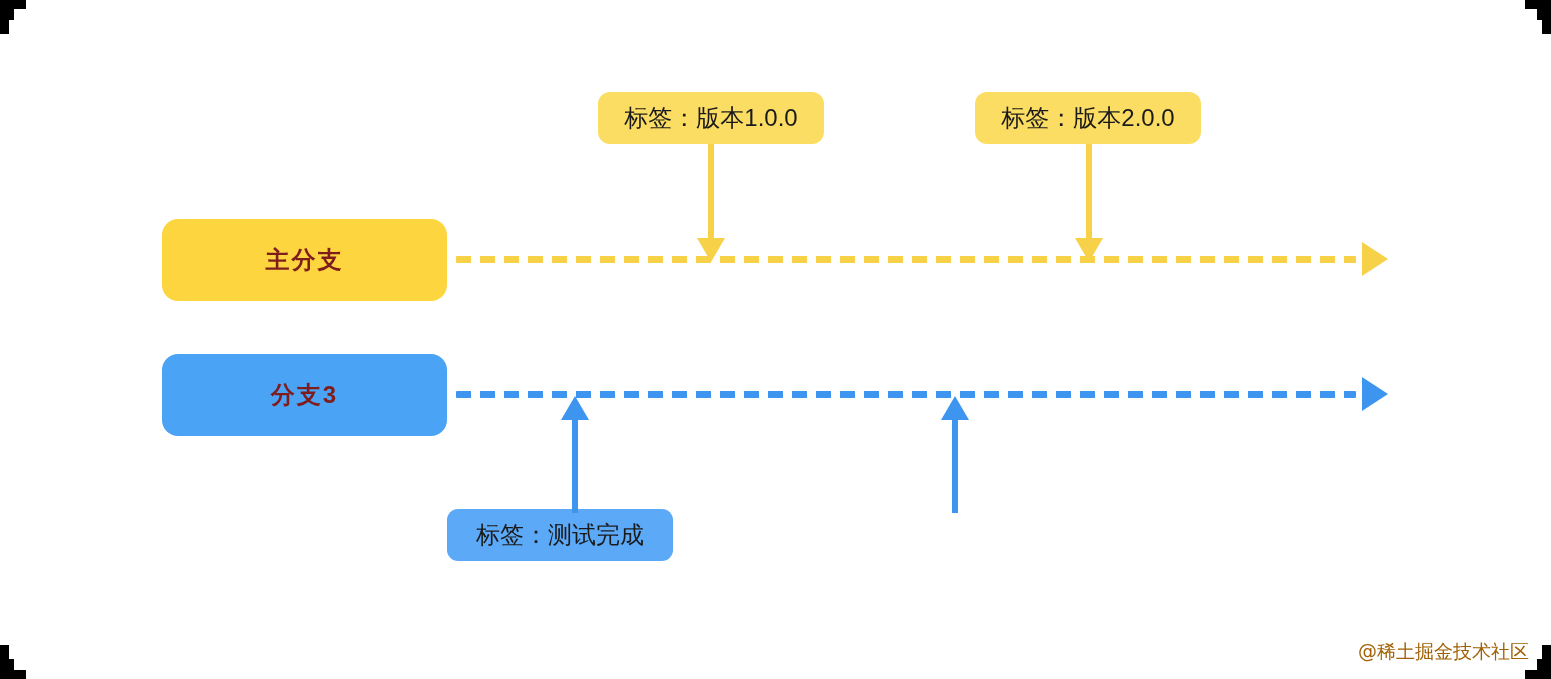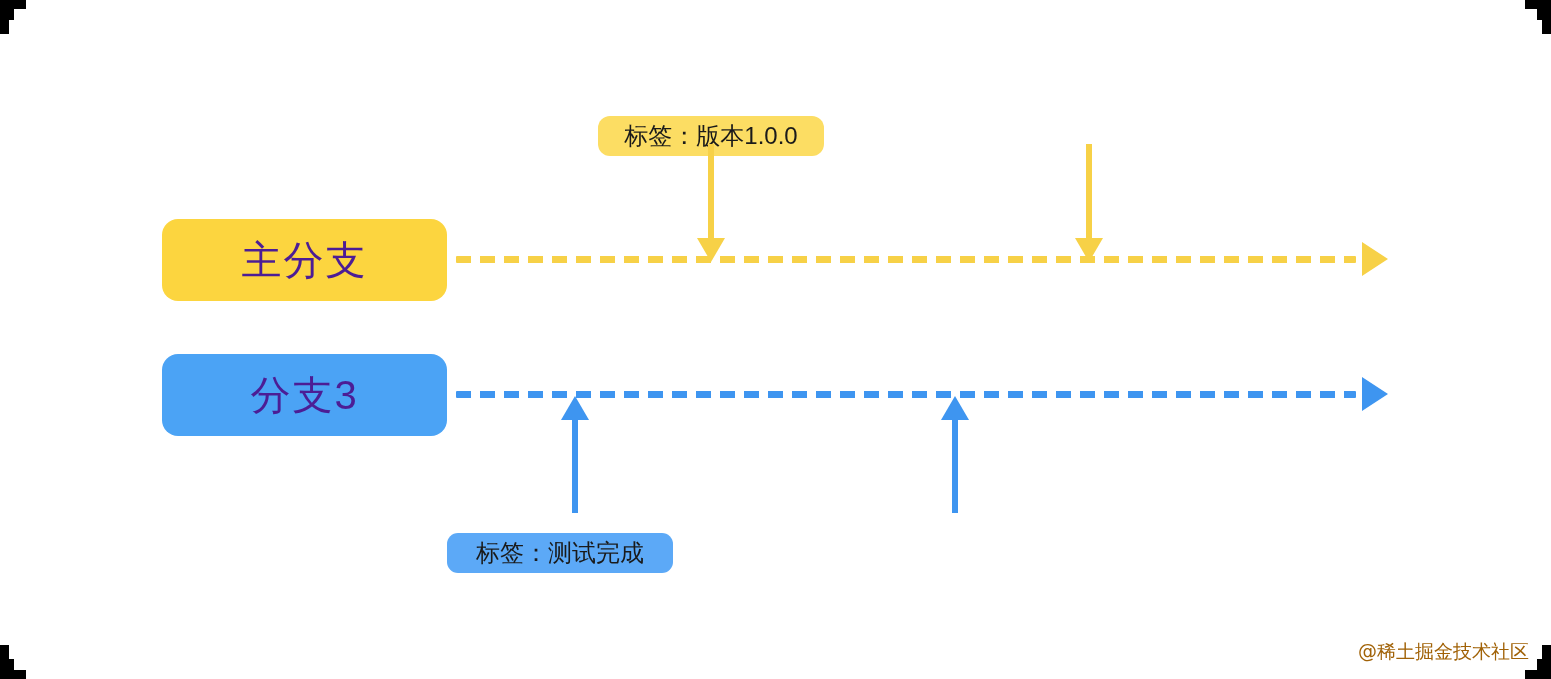--- a/index.html
+++ b/index.html
@@ -31,23 +31,23 @@
   
   .lane-box {
     position: absolute;
     display: flex;
     align-items: center;
     justify-content: center;
     border-radius: 16px;
     box-sizing: border-box;
   }
   .lane-box-label {
-    font-size: 40px;
-    font-weight: 400;
-    color: #4c1d95;
+    font-size: 24px;
+    font-weight: 700;
+    color: #7f1d1d;
     letter-spacing: 2px;
     white-space: nowrap;
   }
 
   #lane-main-box {
     left: 162px;
     top: 219px;
     width: 285px;
     height: 82px;
     background: #FCD53F;
@@ -106,22 +106,21 @@
 
   
   .tag {
     position: absolute;
     display: flex;
     align-items: center;
     justify-content: center;
     border-radius: 12px;
     box-sizing: border-box;
     padding: 0 32px;
-    height: 40px;
-    margin-top: 24px;
+    height: 52px;
   }
   .tag-label {
     font-size: 24px;
     color: #1a1a1a;
     white-space: nowrap;
     font-weight: 400;
   }
   .tag-yellow { background: #FCDD63; }
   .tag-blue   { background: #5CA9F7; }
 
@@ -193,20 +192,23 @@
   </div>
   <div id="rail-main" class="rail"></div>
   <div id="rail-main-arrow" class="rail-arrow"></div>
 
   <div id="tag-v100" class="tag tag-yellow">
     <span class="tag-label">标签：版本1.0.0</span>
   </div>
   <div id="stem-v100" class="stem stem-yellow"></div>
   <div id="head-v100" class="stem-head stem-head-down-y"></div>
 
+  <div id="tag-v200" class="tag tag-yellow">
+    <span class="tag-label">标签：版本2.0.0</span>
+  </div>
   <div id="stem-v200" class="stem stem-yellow"></div>
   <div id="head-v200" class="stem-head stem-head-down-y"></div>
 
   <div id="lane-branch-box" class="lane-box">
     <span class="lane-box-label">分支3</span>
   </div>
   <div id="rail-branch" class="rail"></div>
   <div id="rail-branch-arrow" class="rail-arrow"></div>
 
   <div id="tag-test" class="tag tag-blue">

